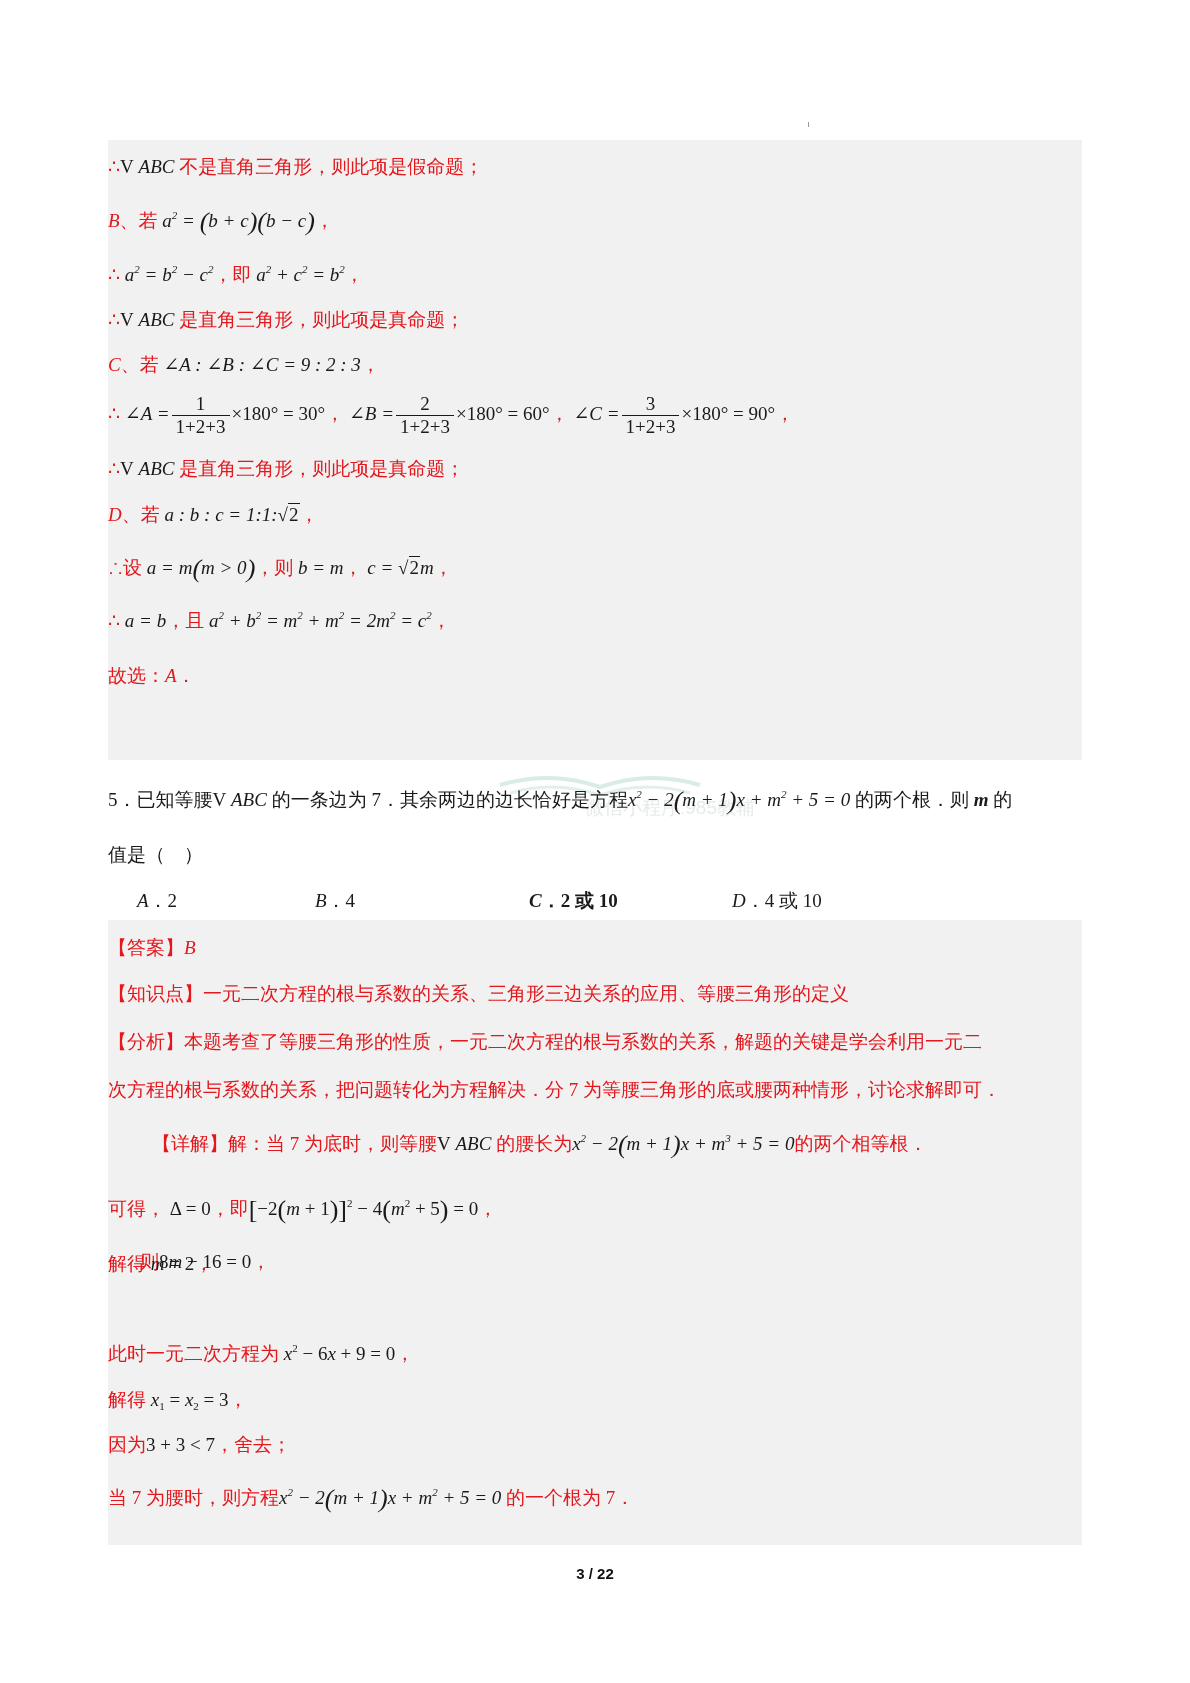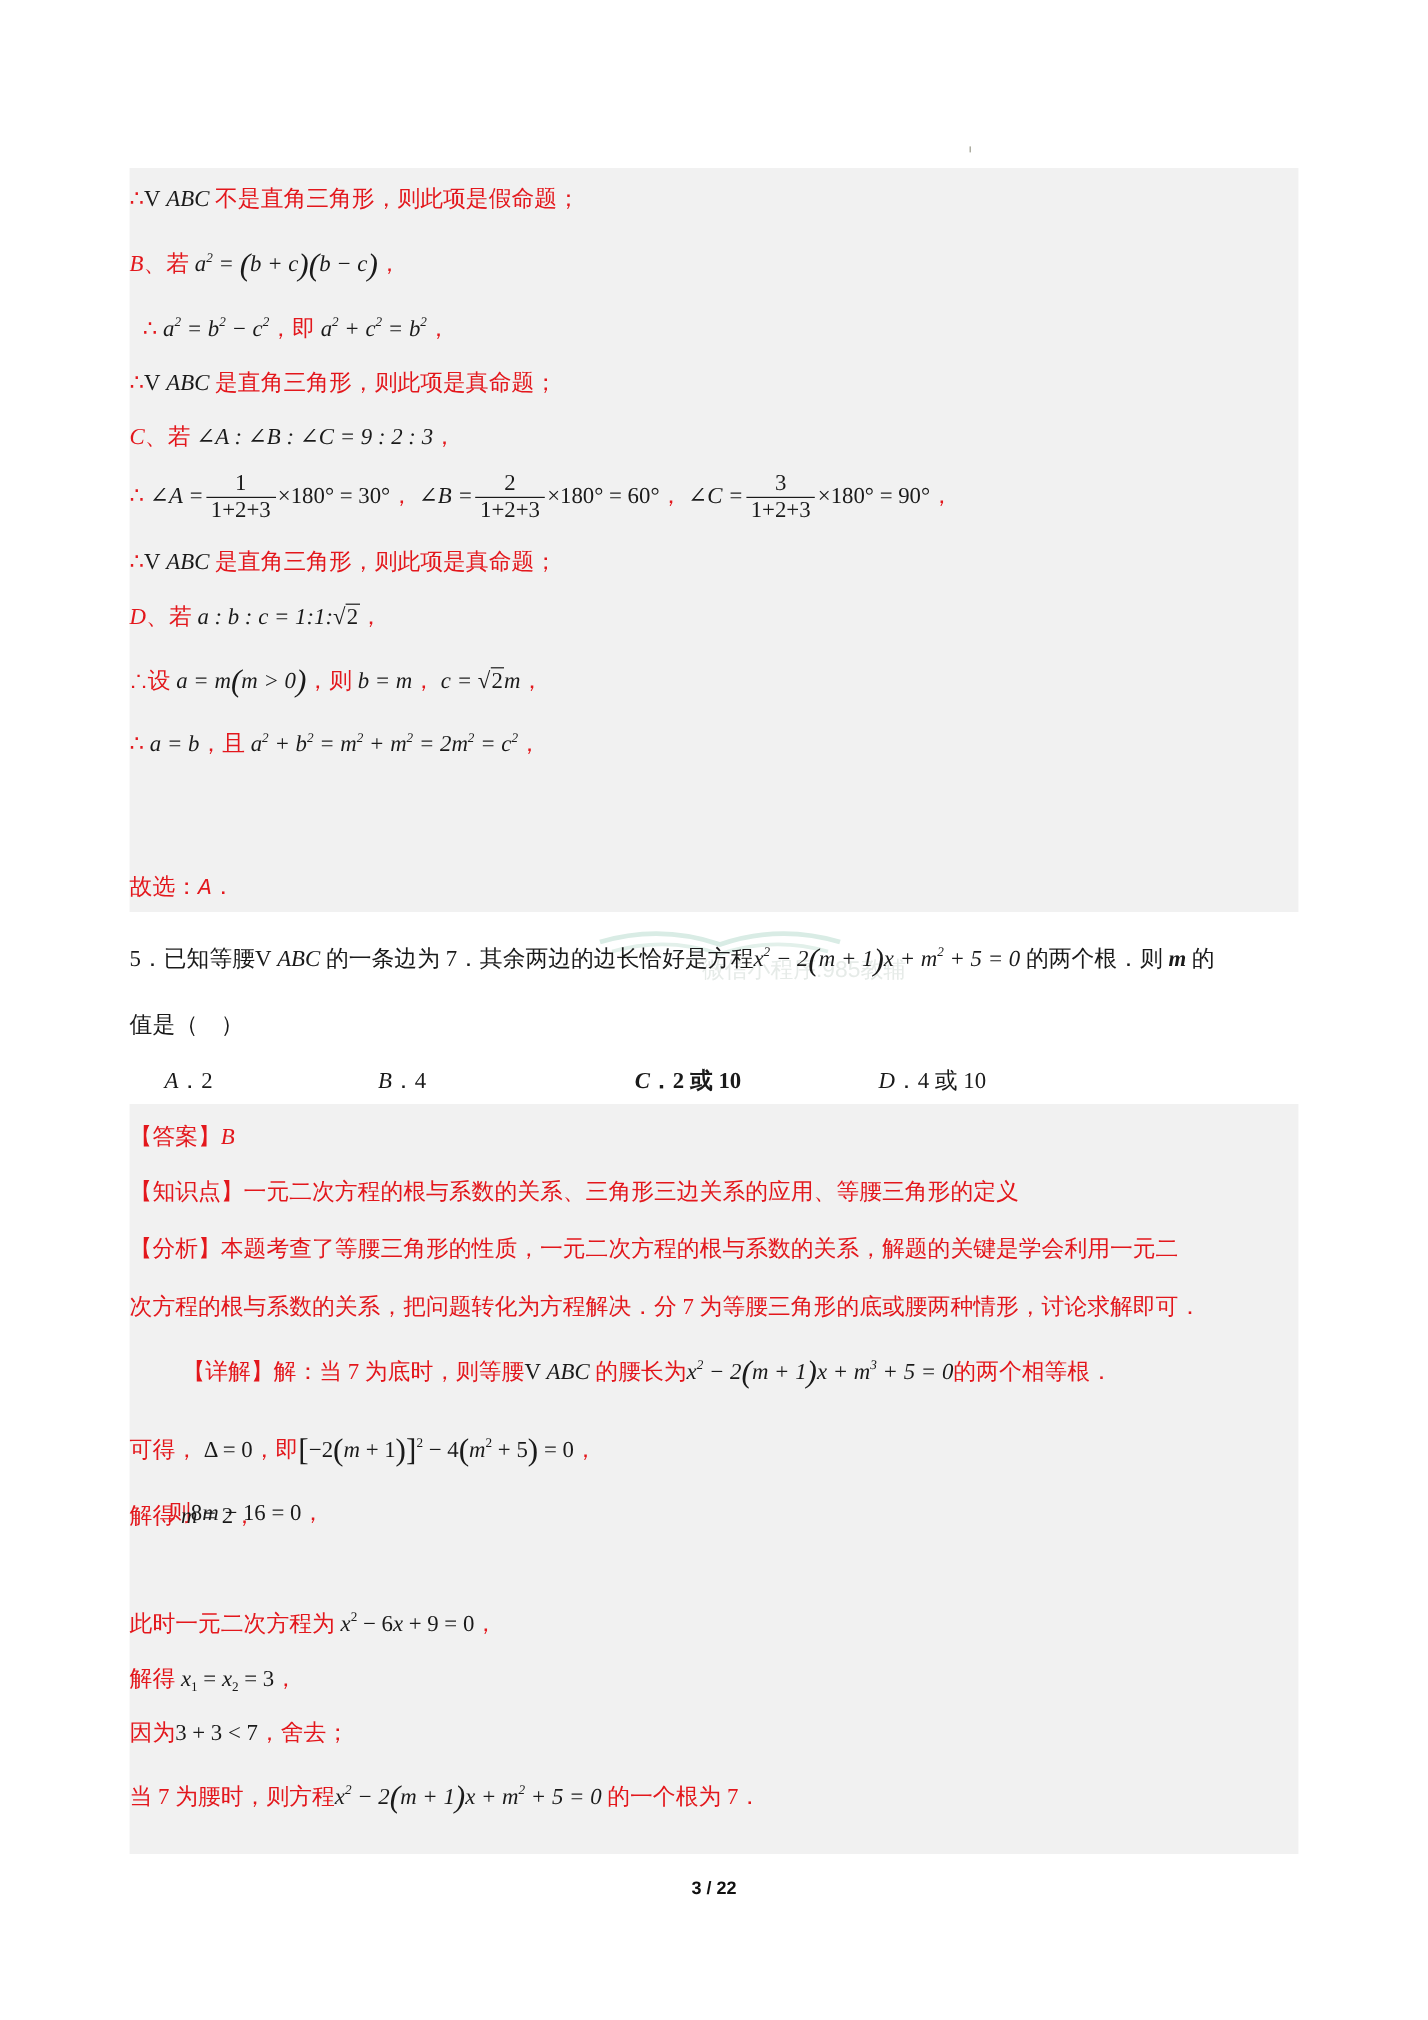--- a/index.html
+++ b/index.html
@@ -37,21 +37,21 @@
 
   <div class="line" style="top:155px;">
     <span class="red">∴</span><span class="blk">V</span>&nbsp;<span class="blk it">ABC</span>&nbsp;<span class="red">不是直角三角形，则此项是假命题；</span>
   </div>
 
   <div class="line" style="top:209px;">
     <span class="red it">B</span><span class="red">、若</span>
     <span class="blk it">a<sup>2</sup> = <span class="big">(</span>b + c<span class="big">)</span><span class="big">(</span>b − c<span class="big">)</span></span><span class="red">，</span>
   </div>
 
-  <div class="line" style="top:263px;margin-left:11px;">
+  <div class="line" style="top:263px;">
     <span class="red">∴</span>
     <span class="blk it">a<sup>2</sup> = b<sup>2</sup> − c<sup>2</sup></span><span class="red">，即</span>
     <span class="blk it">a<sup>2</sup> + c<sup>2</sup> = b<sup>2</sup></span><span class="red">，</span>
   </div>
 
   <div class="line" style="top:308px;">
     <span class="red">∴</span><span class="blk">V</span>&nbsp;<span class="blk it">ABC</span>&nbsp;<span class="red">是直角三角形，则此项是真命题；</span>
   </div>
 
   <div class="line" style="top:353px;">
@@ -82,21 +82,21 @@
     <span class="blk it">c =</span> <span class="blk">√</span><span class="blk sqrt">2</span><span class="blk it">m</span><span class="red">，</span>
   </div>
 
   <div class="line" style="top:609px;">
     <span class="red">∴</span>
     <span class="blk it">a = b</span><span class="red">，且</span>
     <span class="blk it">a<sup>2</sup> + b<sup>2</sup> = m<sup>2</sup> + m<sup>2</sup> = 2m<sup>2</sup> = c<sup>2</sup></span><span class="red">，</span>
   </div>
 
 
-  <div class="line" style="top:728px;font-family:Liberation Mono, monospace;">
+  <div class="line" style="top:664px;">
     <span class="red">故选：</span><span class="red it">A</span><span class="red">．</span>
   </div>
 
   <svg class="watermark" viewBox="0 0 220 60">
     <path d="M10 20 Q60 5 110 22 Q160 5 210 20" fill="none" stroke="#d9ece5" stroke-width="4"></path>
     <path d="M20 28 Q65 15 110 30 Q155 15 200 28" fill="none" stroke="#e2f0ea" stroke-width="3"></path>
   </svg>
   <div class="watermark-text">微信小程序:985教辅</div>
 
   <div class="line blk" style="top:788px;left:108px;">

